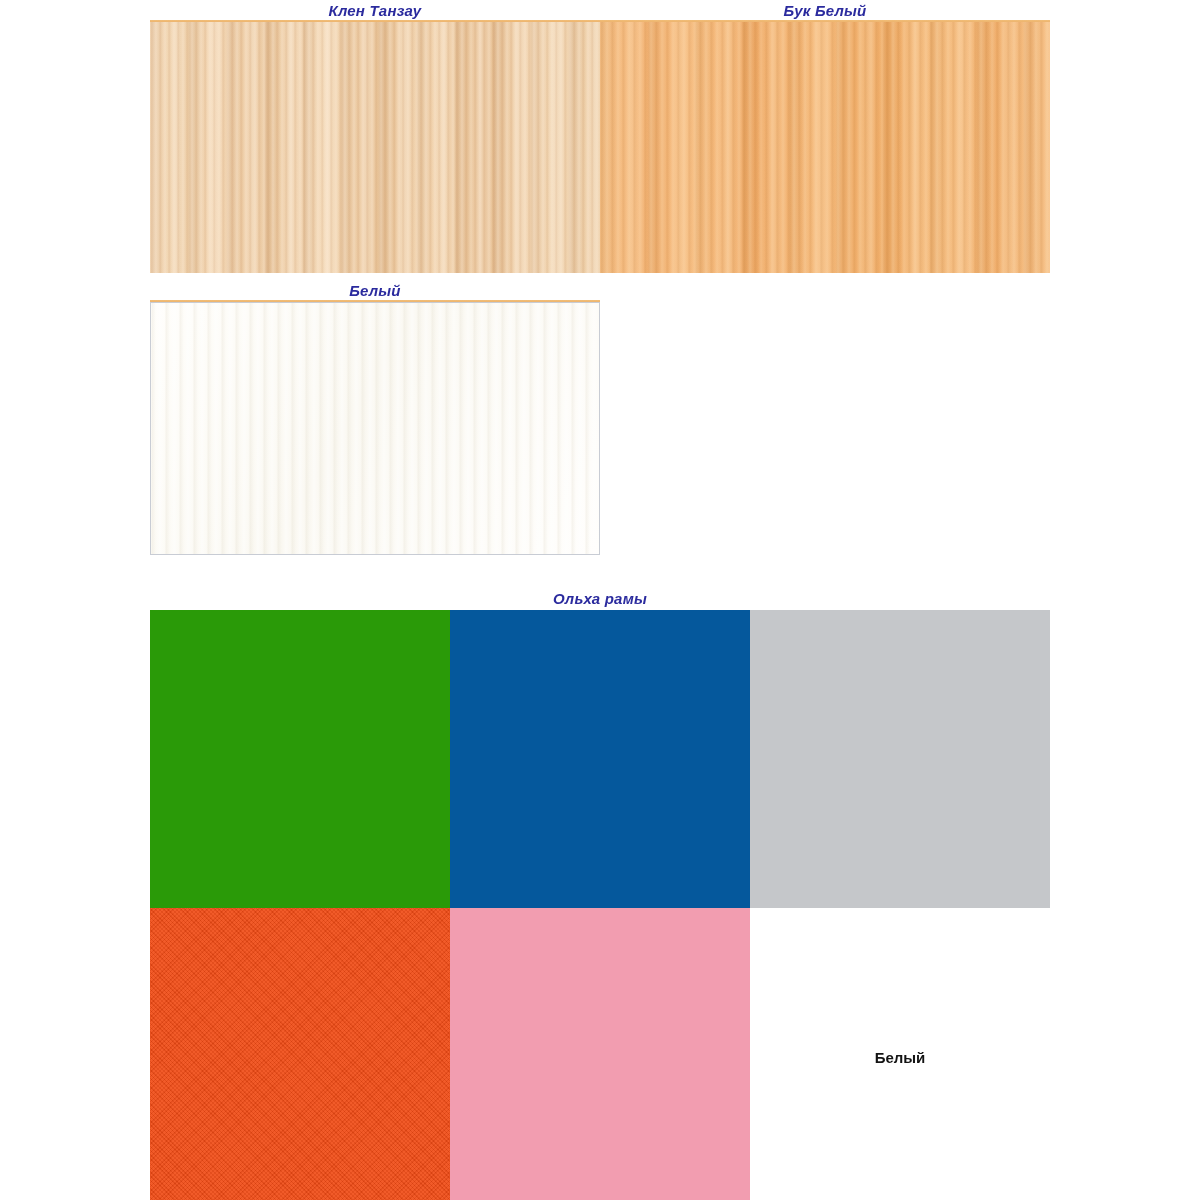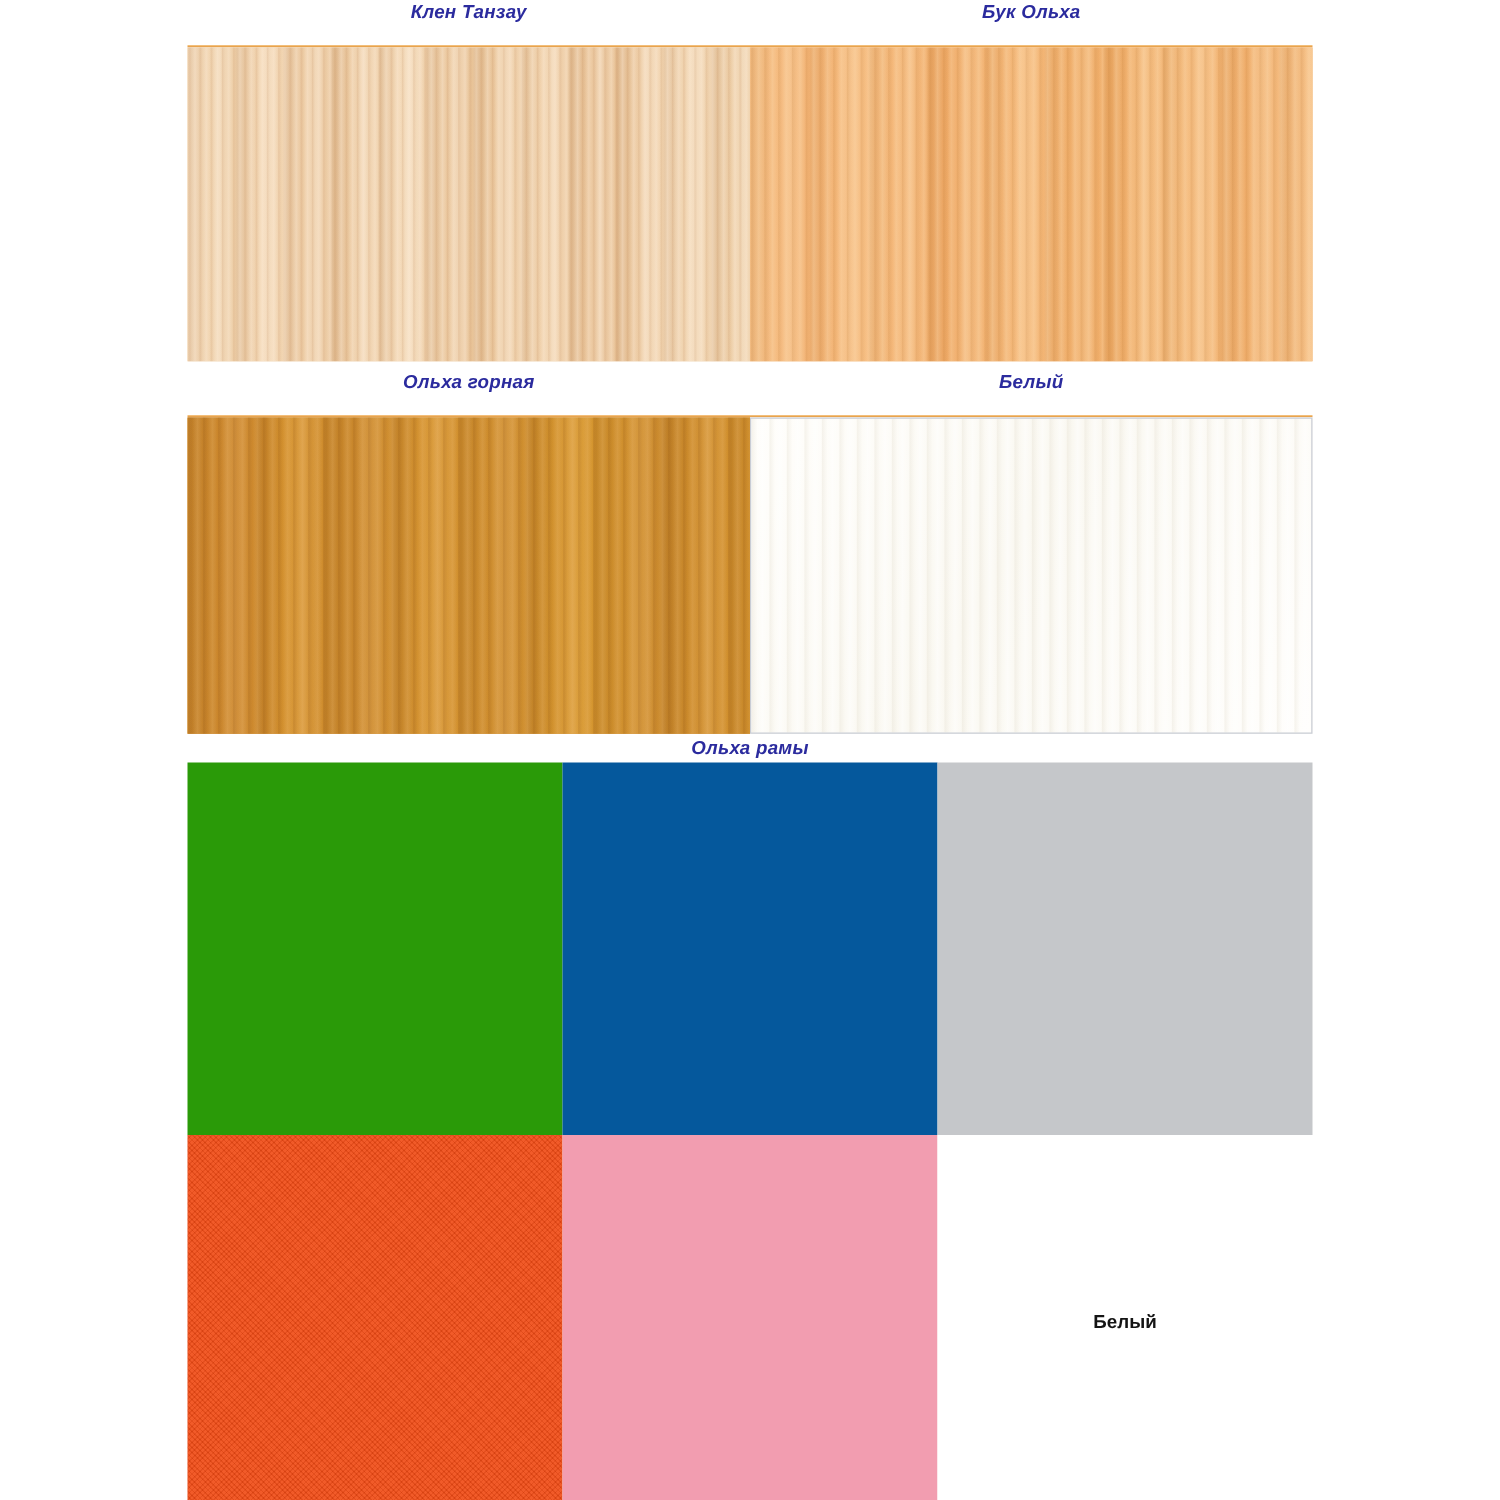--- a/index.html
+++ b/index.html
@@ -45,23 +45,23 @@
   .wood-row {
     display: flex;
     width: 900px;
   }
 
   .wood-cell {
     position: relative;
   }
 
   .wood-cell .label-wrap {
-    height: 36px;
-    display: flex;
-    align-items: flex-start;
+    height: 20px;
+    display: flex;
+    align-items: center;
     justify-content: center;
     padding-top: 2px;
     box-sizing: border-box;
   }
 
   .wood-swatch {
     width: 100%;
     position: relative;
     overflow: hidden;
   }
@@ -209,37 +209,30 @@
     <div class="wood-cell" style="width:450px;">
       <div class="label-wrap">
         <span class="swatch-label">Клен Танзау</span>
       </div>
       <div class="rule"></div>
       <div class="wood-swatch tex-maple" style="height:251px;"></div>
     </div>
 
     <div class="wood-cell" style="width:450px;">
       <div class="label-wrap">
-        <span class="swatch-label">Бук Ольха</span>
+        <span class="swatch-label">Бук Белый</span>
       </div>
       <div class="rule"></div>
       <div class="wood-swatch tex-beech" style="height:251px;"></div>
     </div>
 
   </div>
 
   <div class="wood-row" style="margin-top:7px;">
 
-    <div class="wood-cell" style="width:450px;">
-      <div class="label-wrap">
-        <span class="swatch-label">Ольха горная</span>
-      </div>
-      <div class="rule"></div>
-      <div class="wood-swatch tex-alder" style="height:253px;"></div>
-    </div>
 
     <div class="wood-cell" style="width:450px;">
       <div class="label-wrap">
         <span class="swatch-label">Белый</span>
       </div>
       <div class="rule"></div>
       <div class="wood-swatch tex-white" style="height:253px;"></div>
     </div>
 
   </div>

